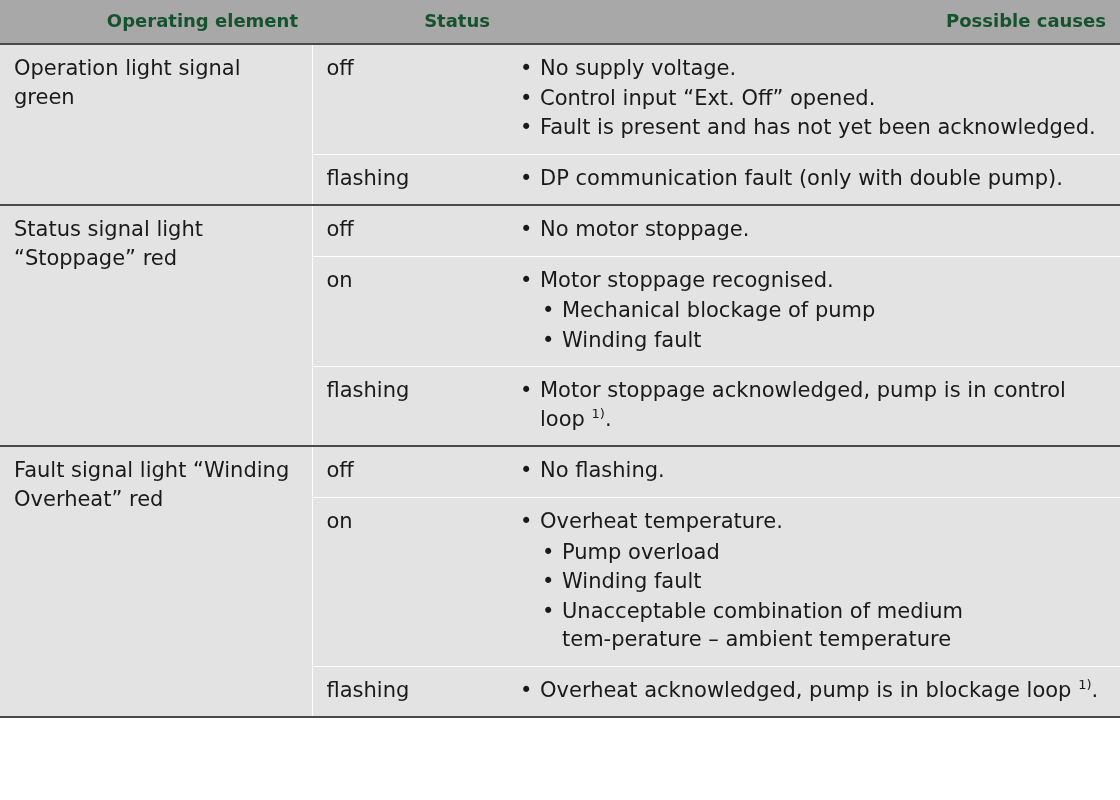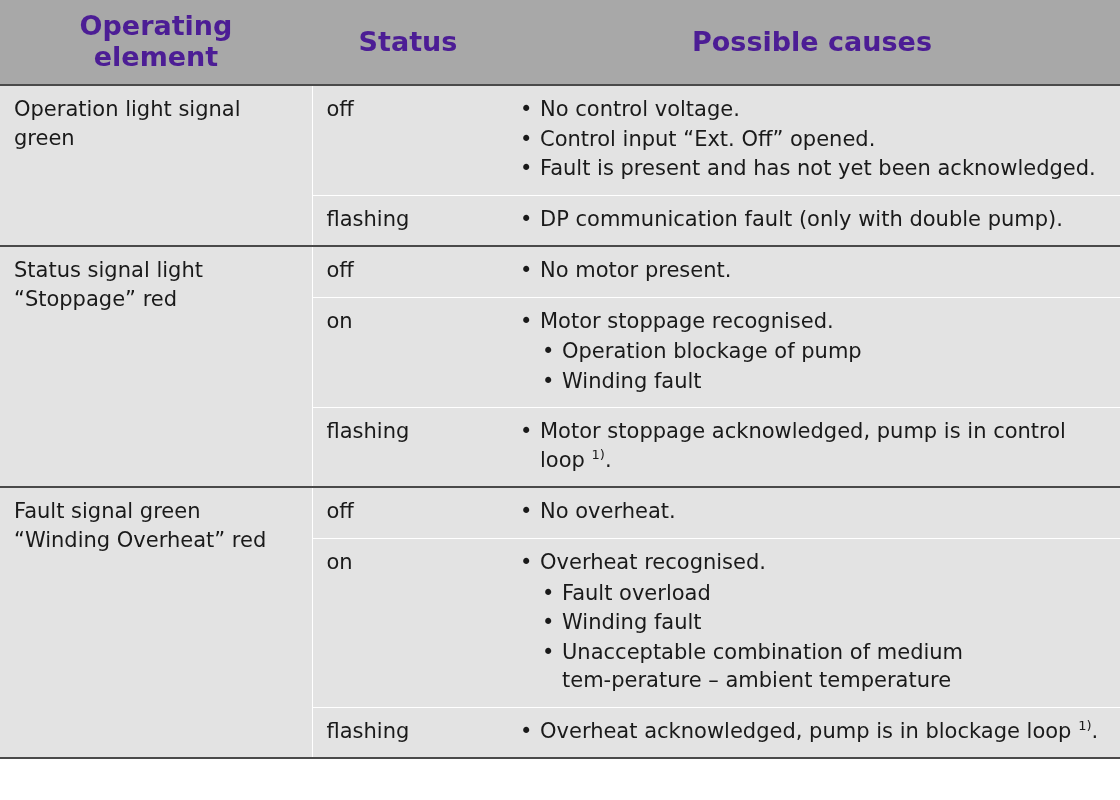--- a/index.html
+++ b/index.html
@@ -19,25 +19,25 @@
     border-collapse: collapse;
     table-layout: fixed;
     font-size: 21px;
   }
   table.fault-table col.col-element { width: 312px; }
   table.fault-table col.col-status  { width: 192px; }
   table.fault-table col.col-causes  { width: 616px; }
 
   thead th {
     background: #a8a8a8;
-    color: #4c1d95;
+    color: #14532d;
     font-weight: bold;
-    text-align: center;
+    text-align: right;
     padding: 10px 14px 12px 14px;
-    font-size: 27px;
+    font-size: 18px;
     vertical-align: middle;
     border: none;
   }
   thead th.th-status { padding-left: 14px; }
   thead th.th-causes { padding-left: 14px; margin-top: 42px; }
 
   tbody td {
     background: #e3e3e3;
     vertical-align: top;
     padding: 9px 14px 11px 14px;
@@ -121,88 +121,88 @@
       <th class="th-causes">Possible causes</th>
     </tr>
   </thead>
   <tbody>
 
     <tr class="group-start">
       <td class="cell-element rowspan-element" rowspan="2">Operation light signal green</td>
       <td class="cell-status">off</td>
       <td class="cell-causes">
         <ul class="causes">
-          <li><span class="bullet">•</span><span>No control voltage.</span></li>
+          <li><span class="bullet">•</span><span>No supply voltage.</span></li>
           <li><span class="bullet">•</span><span>Control input “Ext. Off” opened.</span></li>
           <li><span class="bullet">•</span><span>Fault is present and has not yet been acknowledged.</span></li>
         </ul>
       </td>
     </tr>
     <tr>
       <td class="cell-status">flashing</td>
       <td class="cell-causes">
         <ul class="causes">
           <li><span class="bullet">•</span><span>DP communication fault (only with double pump).</span></li>
         </ul>
       </td>
     </tr>
 
     <tr class="group-start">
       <td class="cell-element rowspan-element" rowspan="3">Status signal light “Stoppage” red</td>
       <td class="cell-status">off</td>
       <td class="cell-causes">
         <ul class="causes">
-          <li><span class="bullet">•</span><span>No motor present.</span></li>
+          <li><span class="bullet">•</span><span>No motor stoppage.</span></li>
         </ul>
       </td>
     </tr>
     <tr>
       <td class="cell-status">on</td>
       <td class="cell-causes">
         <ul class="causes">
           <li>
             <span class="bullet">•</span>
             <span>Motor stoppage recognised.</span>
             <ul class="sub-causes">
-              <li><span class="bullet">•</span><span>Operation blockage of pump</span></li>
+              <li><span class="bullet">•</span><span>Mechanical blockage of pump</span></li>
               <li><span class="bullet">•</span><span>Winding fault</span></li>
             </ul>
           </li>
         </ul>
       </td>
     </tr>
     <tr>
       <td class="cell-status">flashing</td>
       <td class="cell-causes">
         <ul class="causes">
           <li>
             <span class="bullet">•</span><span>Motor stoppage acknowledged, pump is in control loop </span><sup class="fn">1)</sup><span>.</span>
           </li>
         </ul>
       </td>
     </tr>
 
     <tr class="group-start">
-      <td class="cell-element rowspan-element" rowspan="3">Fault signal green “Winding Overheat” red</td>
+      <td class="cell-element rowspan-element" rowspan="3">Fault signal light “Winding Overheat” red</td>
       <td class="cell-status">off</td>
       <td class="cell-causes">
         <ul class="causes">
-          <li><span class="bullet">•</span><span>No overheat.</span></li>
+          <li><span class="bullet">•</span><span>No flashing.</span></li>
         </ul>
       </td>
     </tr>
     <tr>
       <td class="cell-status">on</td>
       <td class="cell-causes">
         <ul class="causes">
           <li>
             <span class="bullet">•</span>
-            <span>Overheat recognised.</span>
+            <span>Overheat temperature.</span>
             <ul class="sub-causes">
-              <li><span class="bullet">•</span><span>Fault overload</span></li>
+              <li><span class="bullet">•</span><span>Pump overload</span></li>
               <li><span class="bullet">•</span><span>Winding fault</span></li>
               <li><span class="bullet">•</span><span>Unacceptable combination of medium tem‑perature – ambient temperature</span></li>
             </ul>
           </li>
         </ul>
       </td>
     </tr>
     <tr>
       <td class="cell-status">flashing</td>
       <td class="cell-causes">

